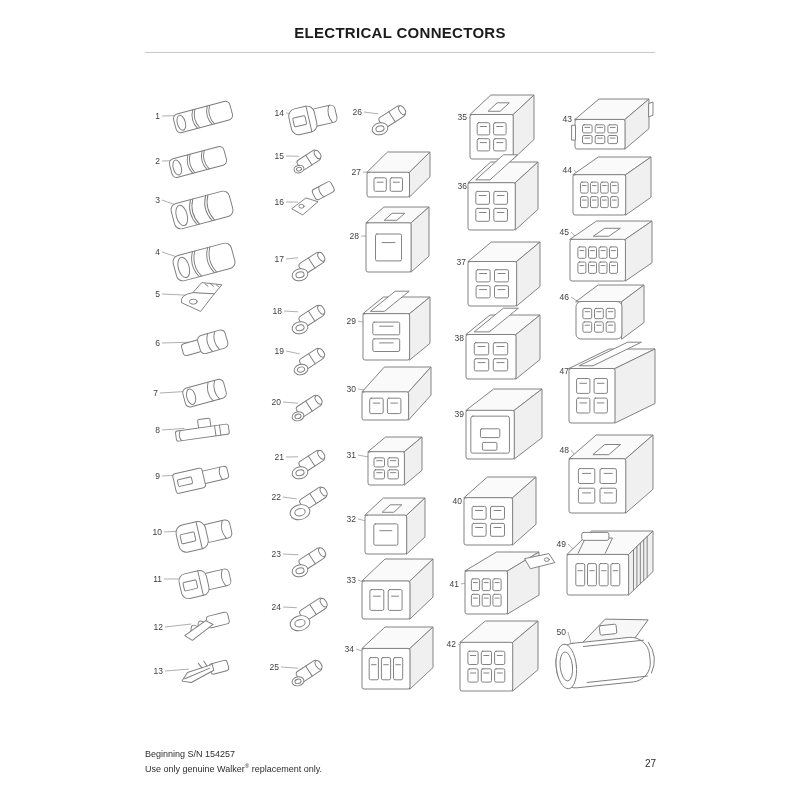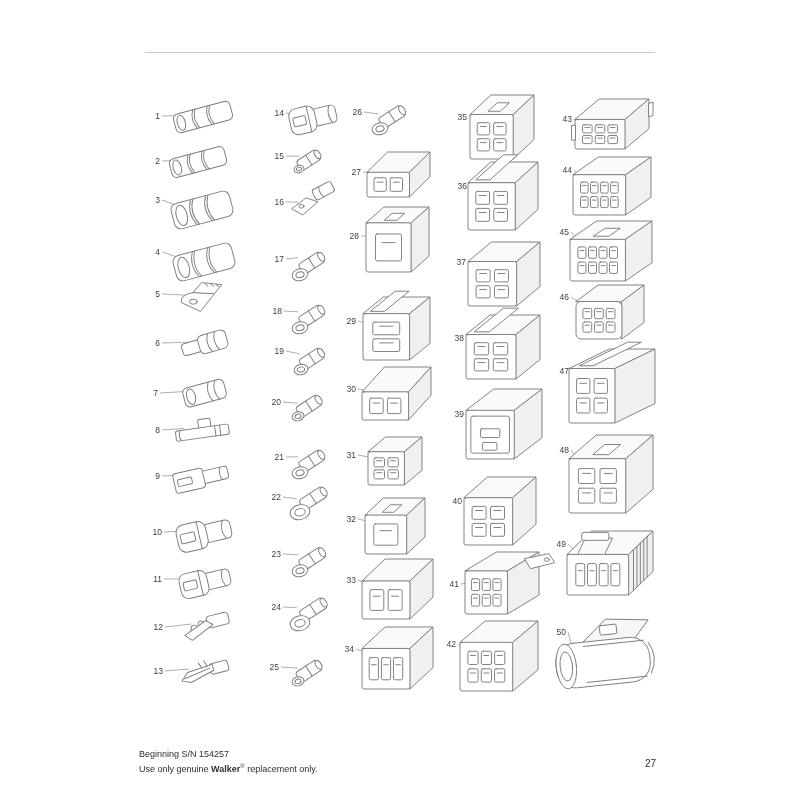--- a/index.html
+++ b/index.html
@@ -3,30 +3,31 @@
 <meta charset="utf-8">
 <style>
   html,body{margin:0;padding:0;background:#ffffff;}
   .page{position:relative;width:800px;height:800px;background:#ffffff;overflow:hidden;
         font-family:"Liberation Sans",sans-serif;}
   .title{position:absolute;top:24px;left:0;width:800px;text-align:center;
          font-size:15px;font-weight:bold;letter-spacing:.3px;color:#1b1b1b;}
   .rule{position:absolute;top:52px;left:145px;width:510px;height:1px;background:#c8c8c8;}
   #diagram{position:absolute;top:0;left:0;}
   text.pnum{font-family:"Liberation Sans",sans-serif;font-size:8.5px;fill:#3f3f3f;}
-  .footer{position:absolute;left:139px;top:748px;font-size:9px;color:#2e2e2e;line-height:12px;}
-  .brand{font-weight:bold;}
+  .footer{position:absolute;left:145px;top:748px;font-size:9px;color:#2e2e2e;line-height:12px;}
+  .brand{font-weight:normal;}
   .reg{font-size:6px;vertical-align:super;}
   .pageno{position:absolute;left:600px;top:758px;width:56px;text-align:right;
           font-size:10px;color:#2e2e2e;}
 </style>
 </head>
 <body>
 
 <div class="page">
+  <div class="title">ELECTRICAL CONNECTORS</div>
   <div class="rule"></div>
 
   <svg id="diagram" width="800" height="800" viewBox="0 0 800 800" overflow="visible">
       <g>
         <line x1="162" y1="116" x2="184.4" y2="115.4" stroke="#9a9a9a" stroke-width="0.8"></line>
         <text x="160" y="119" text-anchor="end" class="pnum">1</text>
         <g transform="translate(172 101)">
           <g transform="rotate(-15 31 16)">
             <rect x="1.860000000000003" y="6.4" width="58.279999999999994" height="19.2" rx="4.8" stroke="#7d7d7d" stroke-width="0.95" stroke-linejoin="round" stroke-linecap="round" fill="#fff"></rect>
             <ellipse cx="8.580000000000002" cy="16" rx="4.032" ry="7.68" stroke="#7d7d7d" stroke-width="0.95" stroke-linejoin="round" stroke-linecap="round" fill="#fff"></ellipse>

